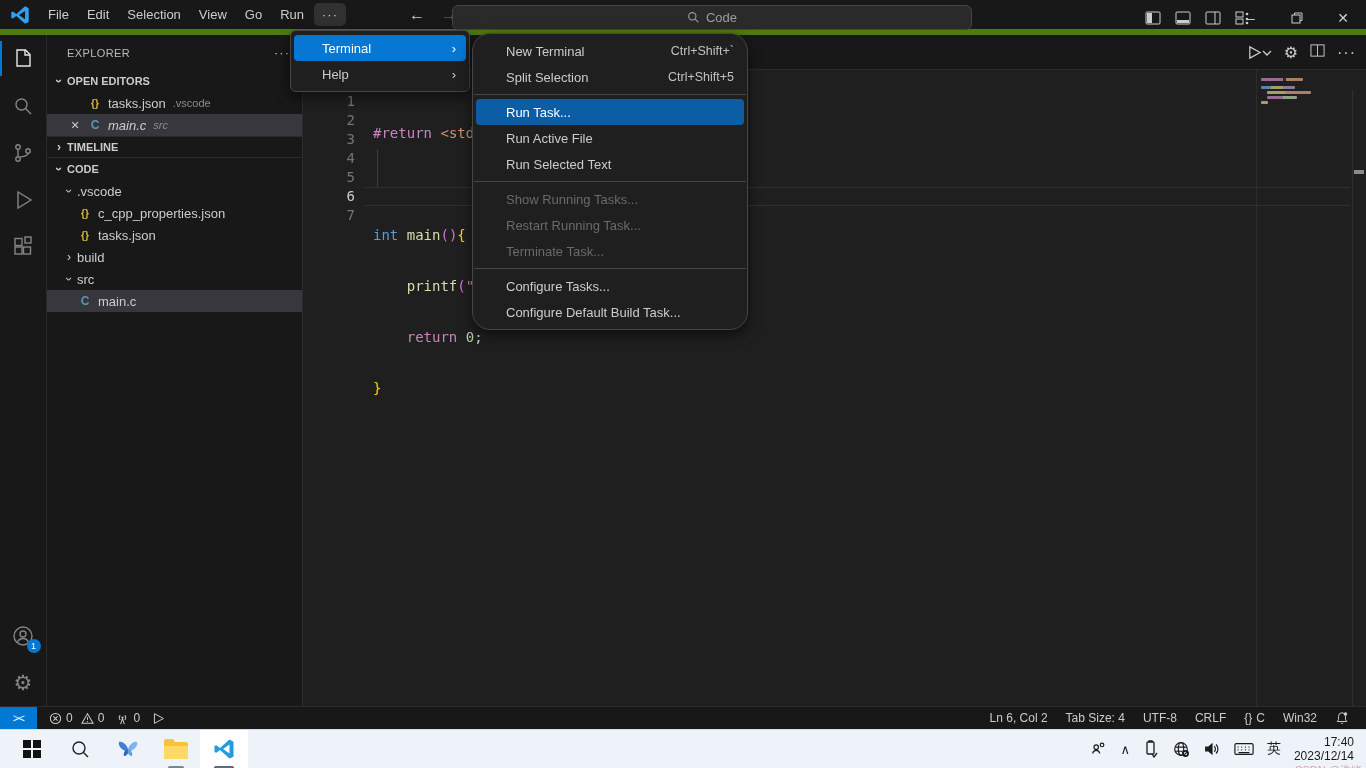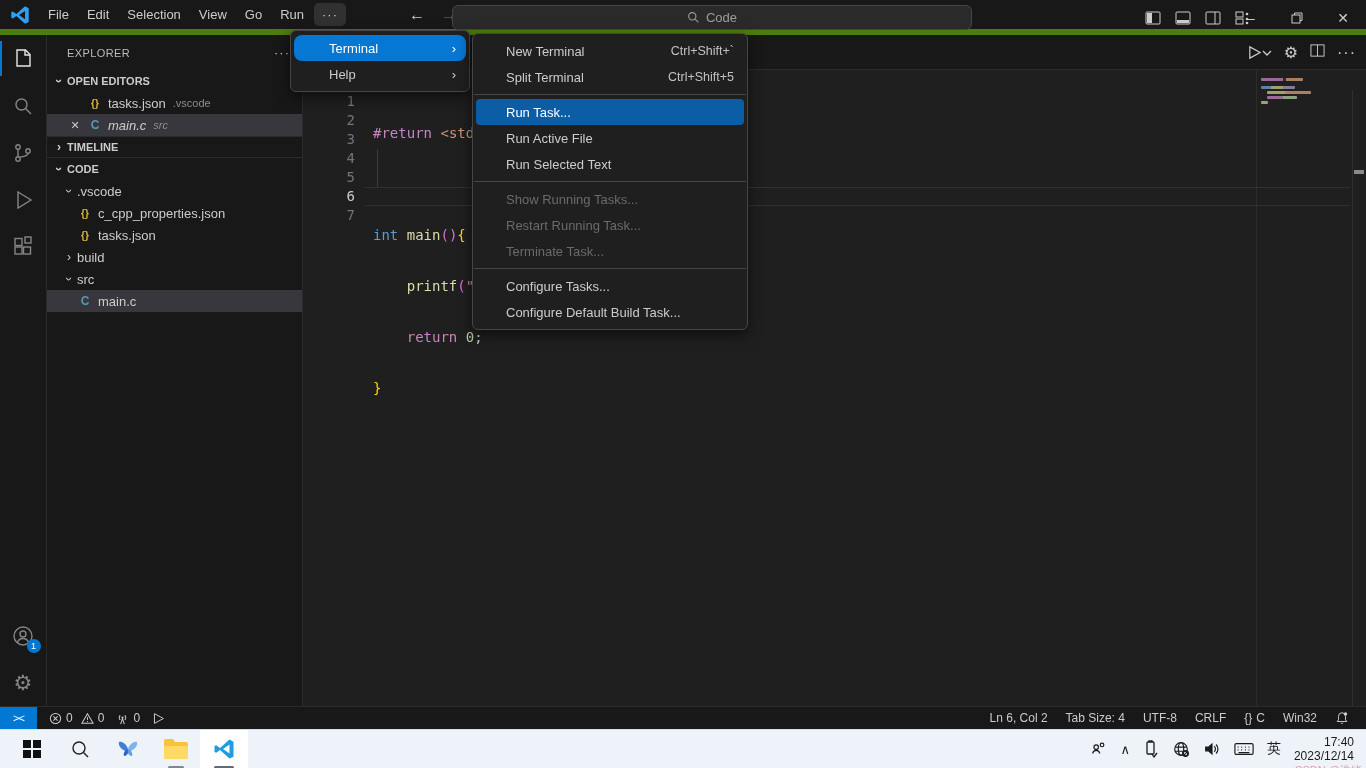--- a/index.html
+++ b/index.html
@@ -71,23 +71,23 @@
   .indent-guide { position:absolute; left:74px; top:79px; width:1px; height:38px; background:#3b3b3b; }
   .minimap { position:absolute; top:0; right:14px; width:96px; bottom:0; border-left:1px solid rgba(255,255,255,0.06); }
   .mm { position:absolute; height:3px; border-radius:1px; }
   .sbarv { position:absolute; top:20px; right:0; width:14px; bottom:0; border-left:1px solid #2f2f2f; }
   .ovr-mark { position:absolute; right:2px; top:80px; width:10px; height:4px; background:#8a8a8a; }
 
   
   .menu { position:absolute; background:#1f1f1f; border:1px solid #454545; border-radius:6px;
     box-shadow:0 5px 14px rgba(0,0,0,.55); z-index:50; padding:4px 0; color:#cccccc; font-size:13px; }
   .menu1 { left:290px; top:30px; width:180px; }
-  .menu2 { left:472px; top:33px; width:276px; }
+  .menu2 { left:472px; top:33px; width:276px;border-radius:18px; }
   .menu .it { height:26px; display:flex; align-items:center; padding:0 10px 0 30px; margin:0 3px; border-radius:4px; }
-  .menu1 .it { padding-left:35px;border-radius:8px; }
+  .menu1 .it { padding-left:28px; }
   .menu .it .lbl { flex:1; }
   .menu .it .sc { color:#c2c2c2; font-size:12.5px; }
   .menu .it .sub { color:#cccccc; font-size:13px; }
   .menu .it.hl1 { background:#0677d3; color:#ffffff; }
   .menu .it.hl1 .sub { color:#fff; }
   .menu .it.hl2 { background:#0b5da6; color:#ffffff; }
   .menu .it.dis { color:#6a6a6a; }
   .menu .sep { height:1px; background:#454545; margin:4px 1px; }
 
   
@@ -343,21 +343,21 @@
       <span class="sub">›</span>
     </div>
   </div>
 
   <div class="menu menu2">
     <div class="it">
       <span class="lbl">New Terminal</span>
       <span class="sc">Ctrl+Shift+`</span>
     </div>
     <div class="it">
-      <span class="lbl">Split Terminal</span>
+      <span class="lbl">Split Selection</span>
       <span class="sc">Ctrl+Shift+5</span>
     </div>
     <div class="sep"></div>
     <div class="it hl2">
       <span class="lbl">Run Task...</span>
     </div>
     <div class="it">
       <span class="lbl">Run Active File</span>
     </div>
     <div class="it">

